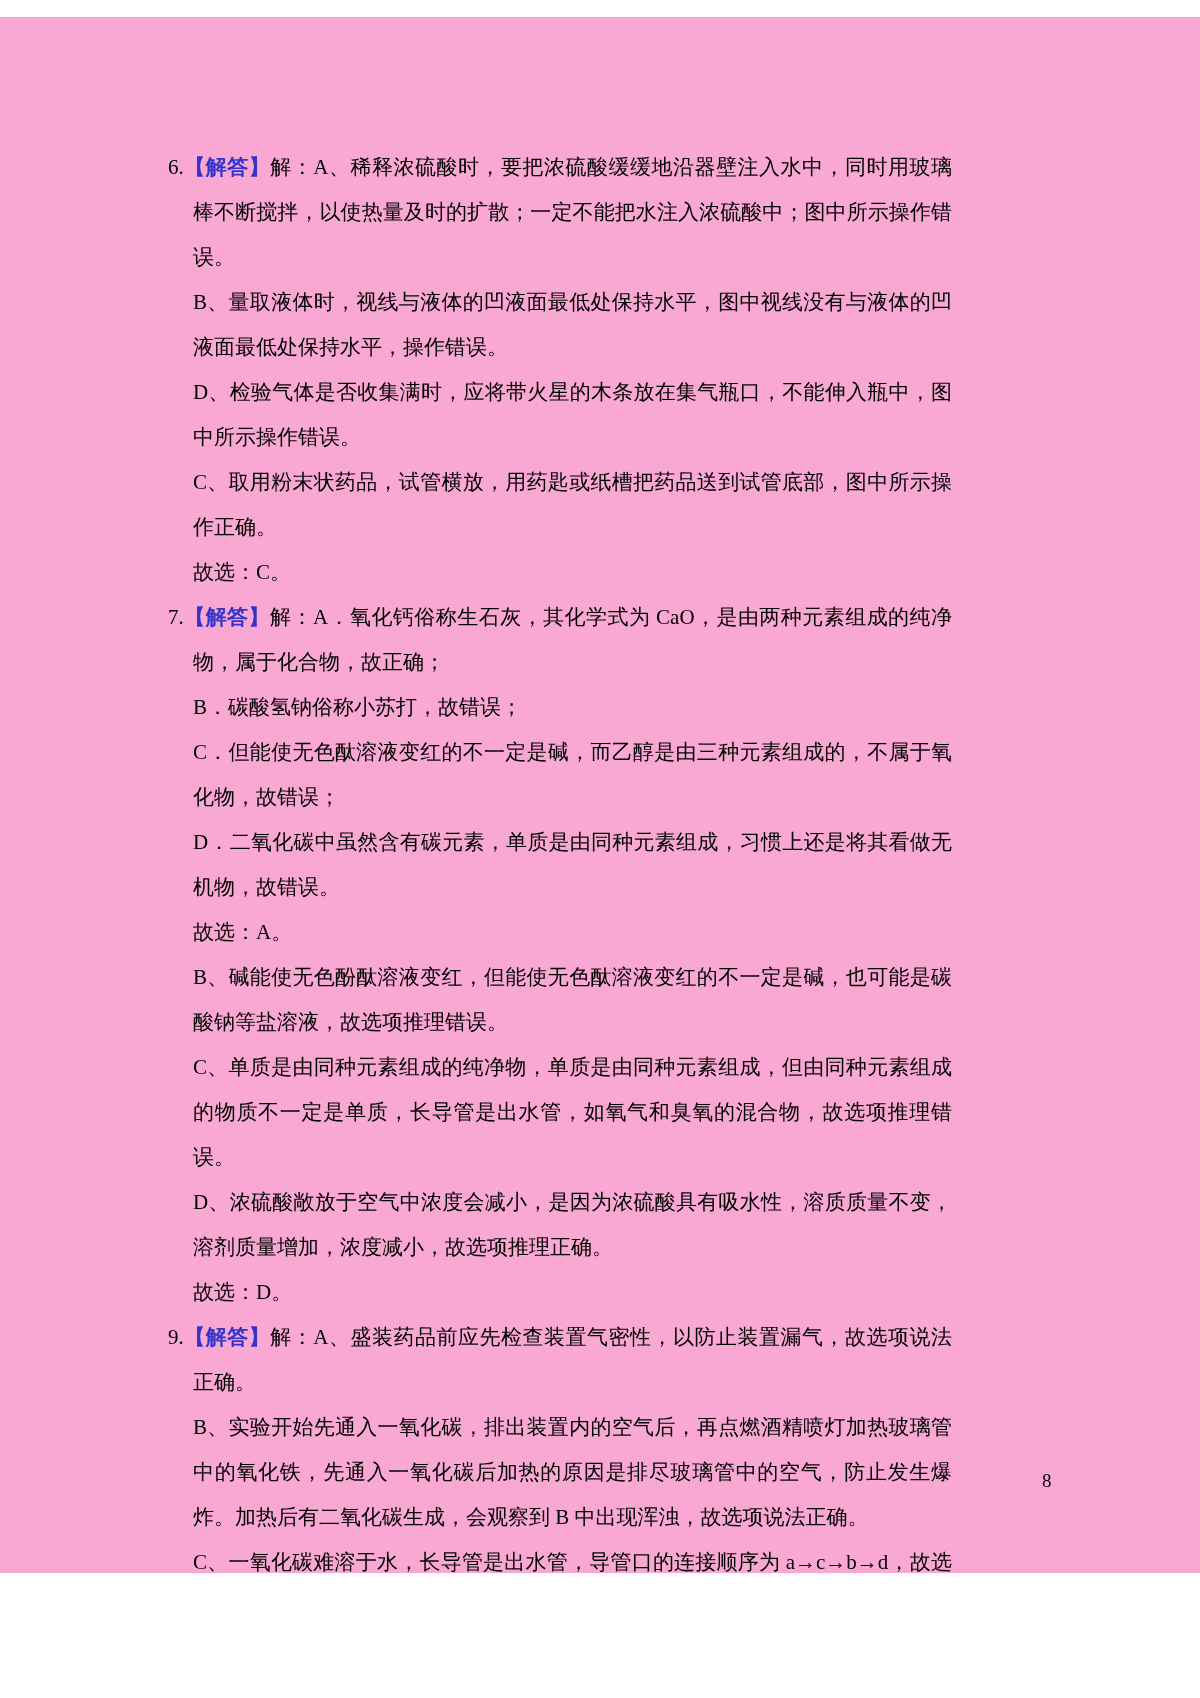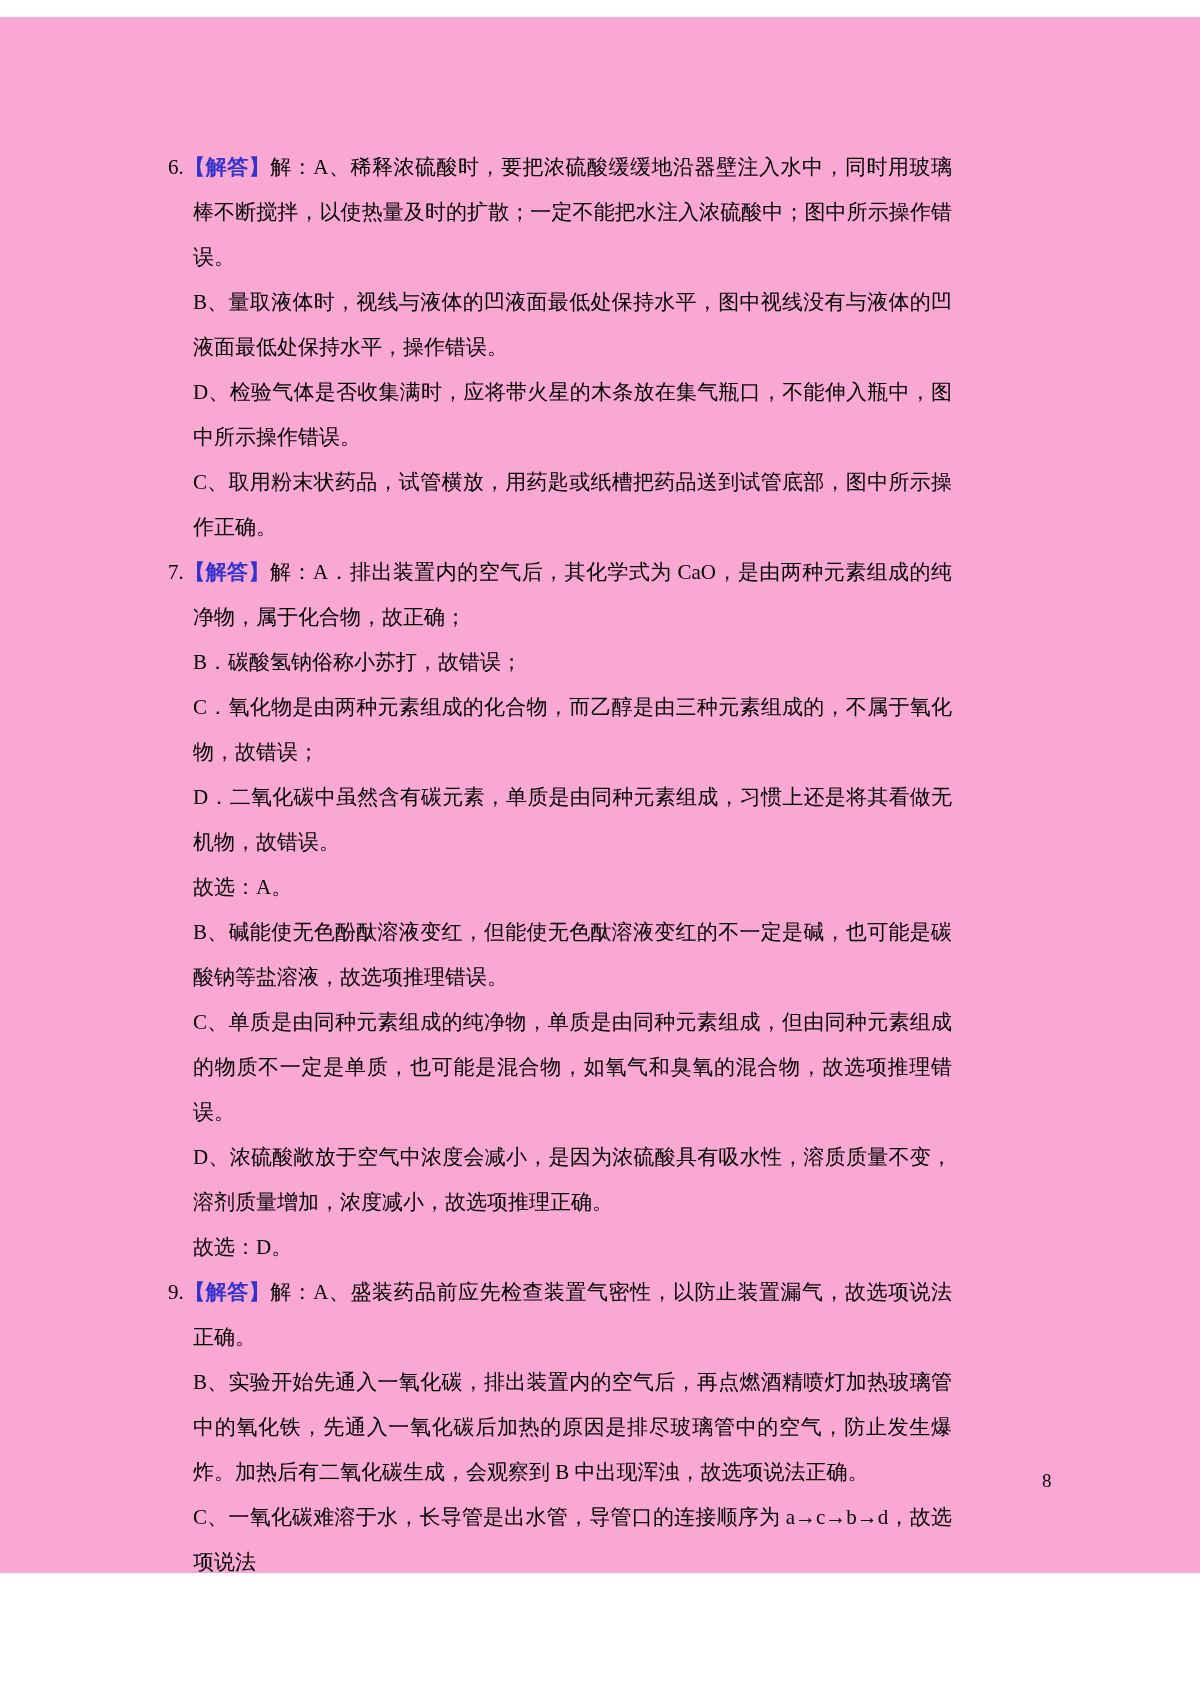--- a/index.html
+++ b/index.html
@@ -52,31 +52,32 @@
 </head>
 <body>
 
 <div class="page">
   <div class="content">
       <div class="answer">
         <p class="first"><span>6.</span><span class="tag">【解答】</span><span>解：A、稀释浓硫酸时，要把浓硫酸缓缓地沿器壁注入水中，同时用玻璃棒不断搅拌，以使热量及时的扩散；一定不能把水注入浓硫酸中；图中所示操作错误。</span></p>
         <p>B、量取液体时，视线与液体的凹液面最低处保持水平，图中视线没有与液体的凹液面最低处保持水平，操作错误。</p>
         <p>D、检验气体是否收集满时，应将带火星的木条放在集气瓶口，不能伸入瓶中，图中所示操作错误。</p>
         <p>C、取用粉末状药品，试管横放，用药匙或纸槽把药品送到试管底部，图中所示操作正确。</p>
+        <p>故选：C。</p>
       </div>
       <div class="answer">
-        <p class="first"><span>7.</span><span class="tag">【解答】</span><span>解：A．排出装置内的空气后，其化学式为 CaO，是由两种元素组成的纯净物，属于化合物，故正确；</span></p>
+        <p class="first"><span>7.</span><span class="tag">【解答】</span><span>解：A．氧化钙俗称生石灰，其化学式为 CaO，是由两种元素组成的纯净物，属于化合物，故正确；</span></p>
         <p>B．碳酸氢钠俗称小苏打，故错误；</p>
-        <p>C．氧化物是由两种元素组成的化合物，而乙醇是由三种元素组成的，不属于氧化物，故错误；</p>
+        <p>C．但能使无色酞溶液变红的不一定是碱，而乙醇是由三种元素组成的，不属于氧化物，故错误；</p>
         <p>D．二氧化碳中虽然含有碳元素，单质是由同种元素组成，习惯上还是将其看做无机物，故错误。</p>
         <p>故选：A。</p>
       </div>
       <div class="answer">
         <p>B、碱能使无色酚酞溶液变红，但能使无色酞溶液变红的不一定是碱，也可能是碳酸钠等盐溶液，故选项推理错误。</p>
-        <p>C、单质是由同种元素组成的纯净物，单质是由同种元素组成，但由同种元素组成的物质不一定是单质，也可能是混合物，如氧气和臭氧的混合物，故选项推理错误。</p>
+        <p>C、单质是由同种元素组成的纯净物，单质是由同种元素组成，但由同种元素组成的物质不一定是单质，长导管是出水管，如氧气和臭氧的混合物，故选项推理错误。</p>
         <p>D、浓硫酸敞放于空气中浓度会减小，是因为浓硫酸具有吸水性，溶质质量不变，溶剂质量增加，浓度减小，故选项推理正确。</p>
         <p>故选：D。</p>
       </div>
       <div class="answer">
         <p class="first"><span>9.</span><span class="tag">【解答】</span><span>解：A、盛装药品前应先检查装置气密性，以防止装置漏气，故选项说法正确。</span></p>
         <p>B、实验开始先通入一氧化碳，排出装置内的空气后，再点燃酒精喷灯加热玻璃管中的氧化铁，先通入一氧化碳后加热的原因是排尽玻璃管中的空气，防止发生爆炸。加热后有二氧化碳生成，会观察到 B 中出现浑浊，故选项说法正确。</p>
         <p>C、一氧化碳难溶于水，长导管是出水管，导管口的连接顺序为 a→c→b→d，故选项说法</p>
       </div>
     </div>
   <div class="page-number">8</div>

